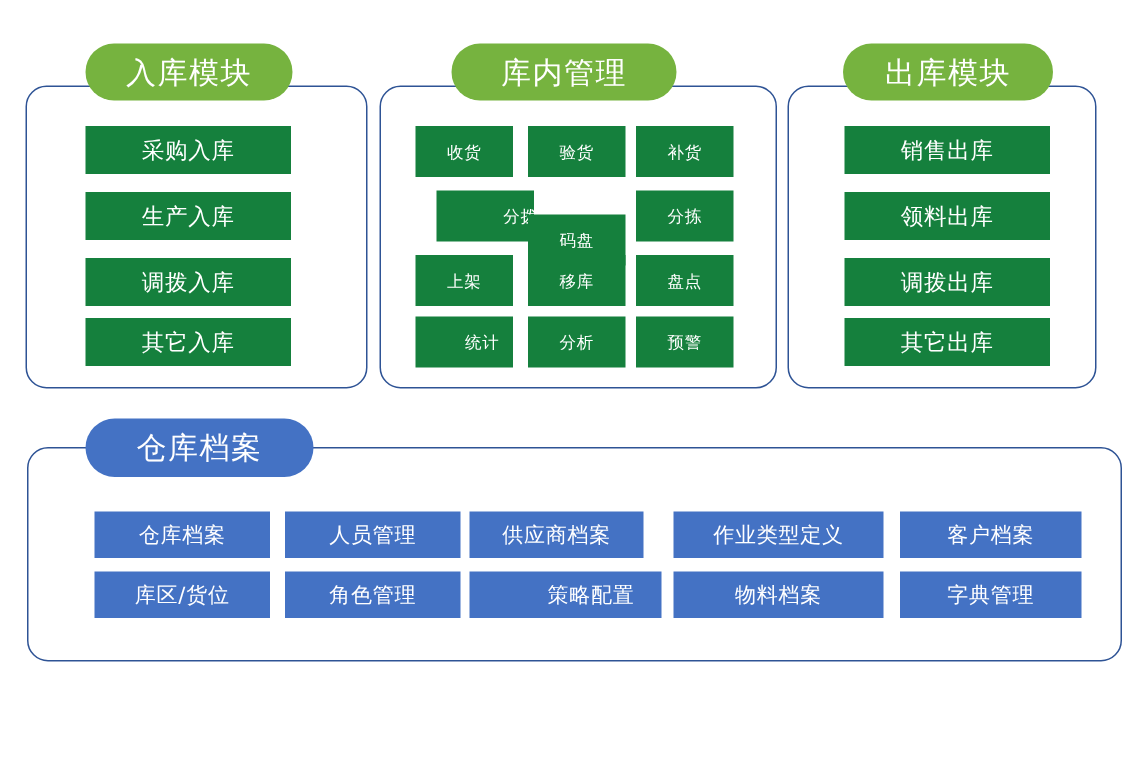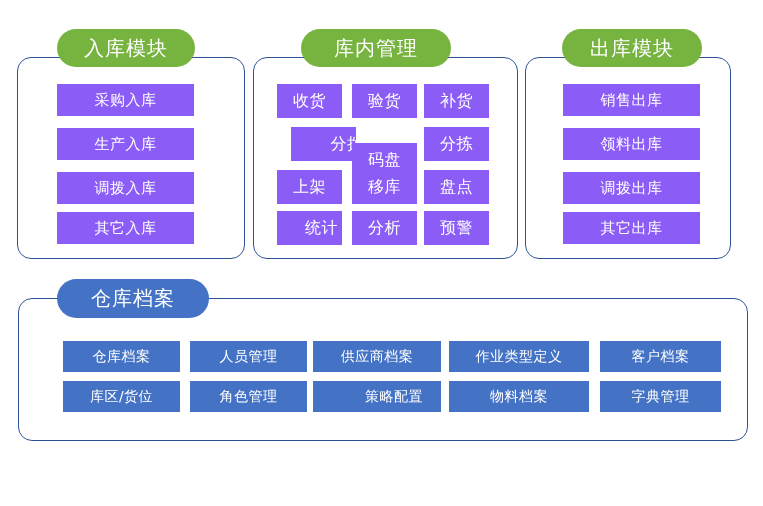--- a/index.html
+++ b/index.html
@@ -47,27 +47,27 @@
     display: flex;
     align-items: center;
     justify-content: center;
     color: #ffffff;
     font-size: 15px;
     letter-spacing: 0.5px;
     white-space: nowrap;
     box-sizing: border-box;
     z-index: 3;
   }
-  .chip.green { background: #8b5cf6; }
+  .chip.green { background: #15803d; }
   .chip.blue  { background: #4472C4; }
 
   
   .chip.col-item { width: 137px; height: 32px; }
   
-  .chip.grid-item { width: 65px; height: 34px; font-size: 16px; }
+  .chip.grid-item { width: 65px; height: 34px; font-size: 11px; }
   
   .chip.base-item { height: 31px; font-size: 14px; }
 </style>
 </head>
 <body>
 
 <div class="panel" style="left:17px; top:57px; width:228px; height:202px;"></div>
 
 <div class="pill green" style="left:57px; top:29px; width:138px; height:38px;">入库模块</div>
 
@@ -104,21 +104,21 @@
 <div class="chip green col-item" style="left:563px; top:128px;">领料出库</div>
 <div class="chip green col-item" style="left:563px; top:172px;">调拨出库</div>
 <div class="chip green col-item" style="left:563px; top:212px;">其它出库</div>
 
 <div class="panel" style="left:18px; top:298px; width:730px; height:143px;"></div>
 
 <div class="pill blue" style="left:57px; top:279px; width:152px; height:39px;">仓库档案</div>
 
 <div class="chip blue base-item" style="left:63px; top:341px; width:117px;">仓库档案</div>
 <div class="chip blue base-item" style="left:190px; top:341px; width:117px;">人员管理</div>
-<div class="chip blue base-item" style="left:313px; top:341px; width:128px;">供应商档案</div>
+<div class="chip blue base-item" style="left:313px; top:341px; width:116px;">供应商档案</div>
 <div class="chip blue base-item" style="left:449px; top:341px; width:140px;">作业类型定义</div>
 <div class="chip blue base-item" style="left:600px; top:341px; width:121px;">客户档案</div>
 
 <div class="chip blue base-item" style="left:63px; top:381px; width:117px;">库区/货位</div>
 <div class="chip blue base-item" style="left:190px; top:381px; width:117px;">角色管理</div>
 <div class="chip blue base-item" style="left:313px; top:381px; width:128px;padding-left:34px;">策略配置</div>
 <div class="chip blue base-item" style="left:449px; top:381px; width:140px;">物料档案</div>
 <div class="chip blue base-item" style="left:600px; top:381px; width:121px;">字典管理</div>
 
 </body></html>

